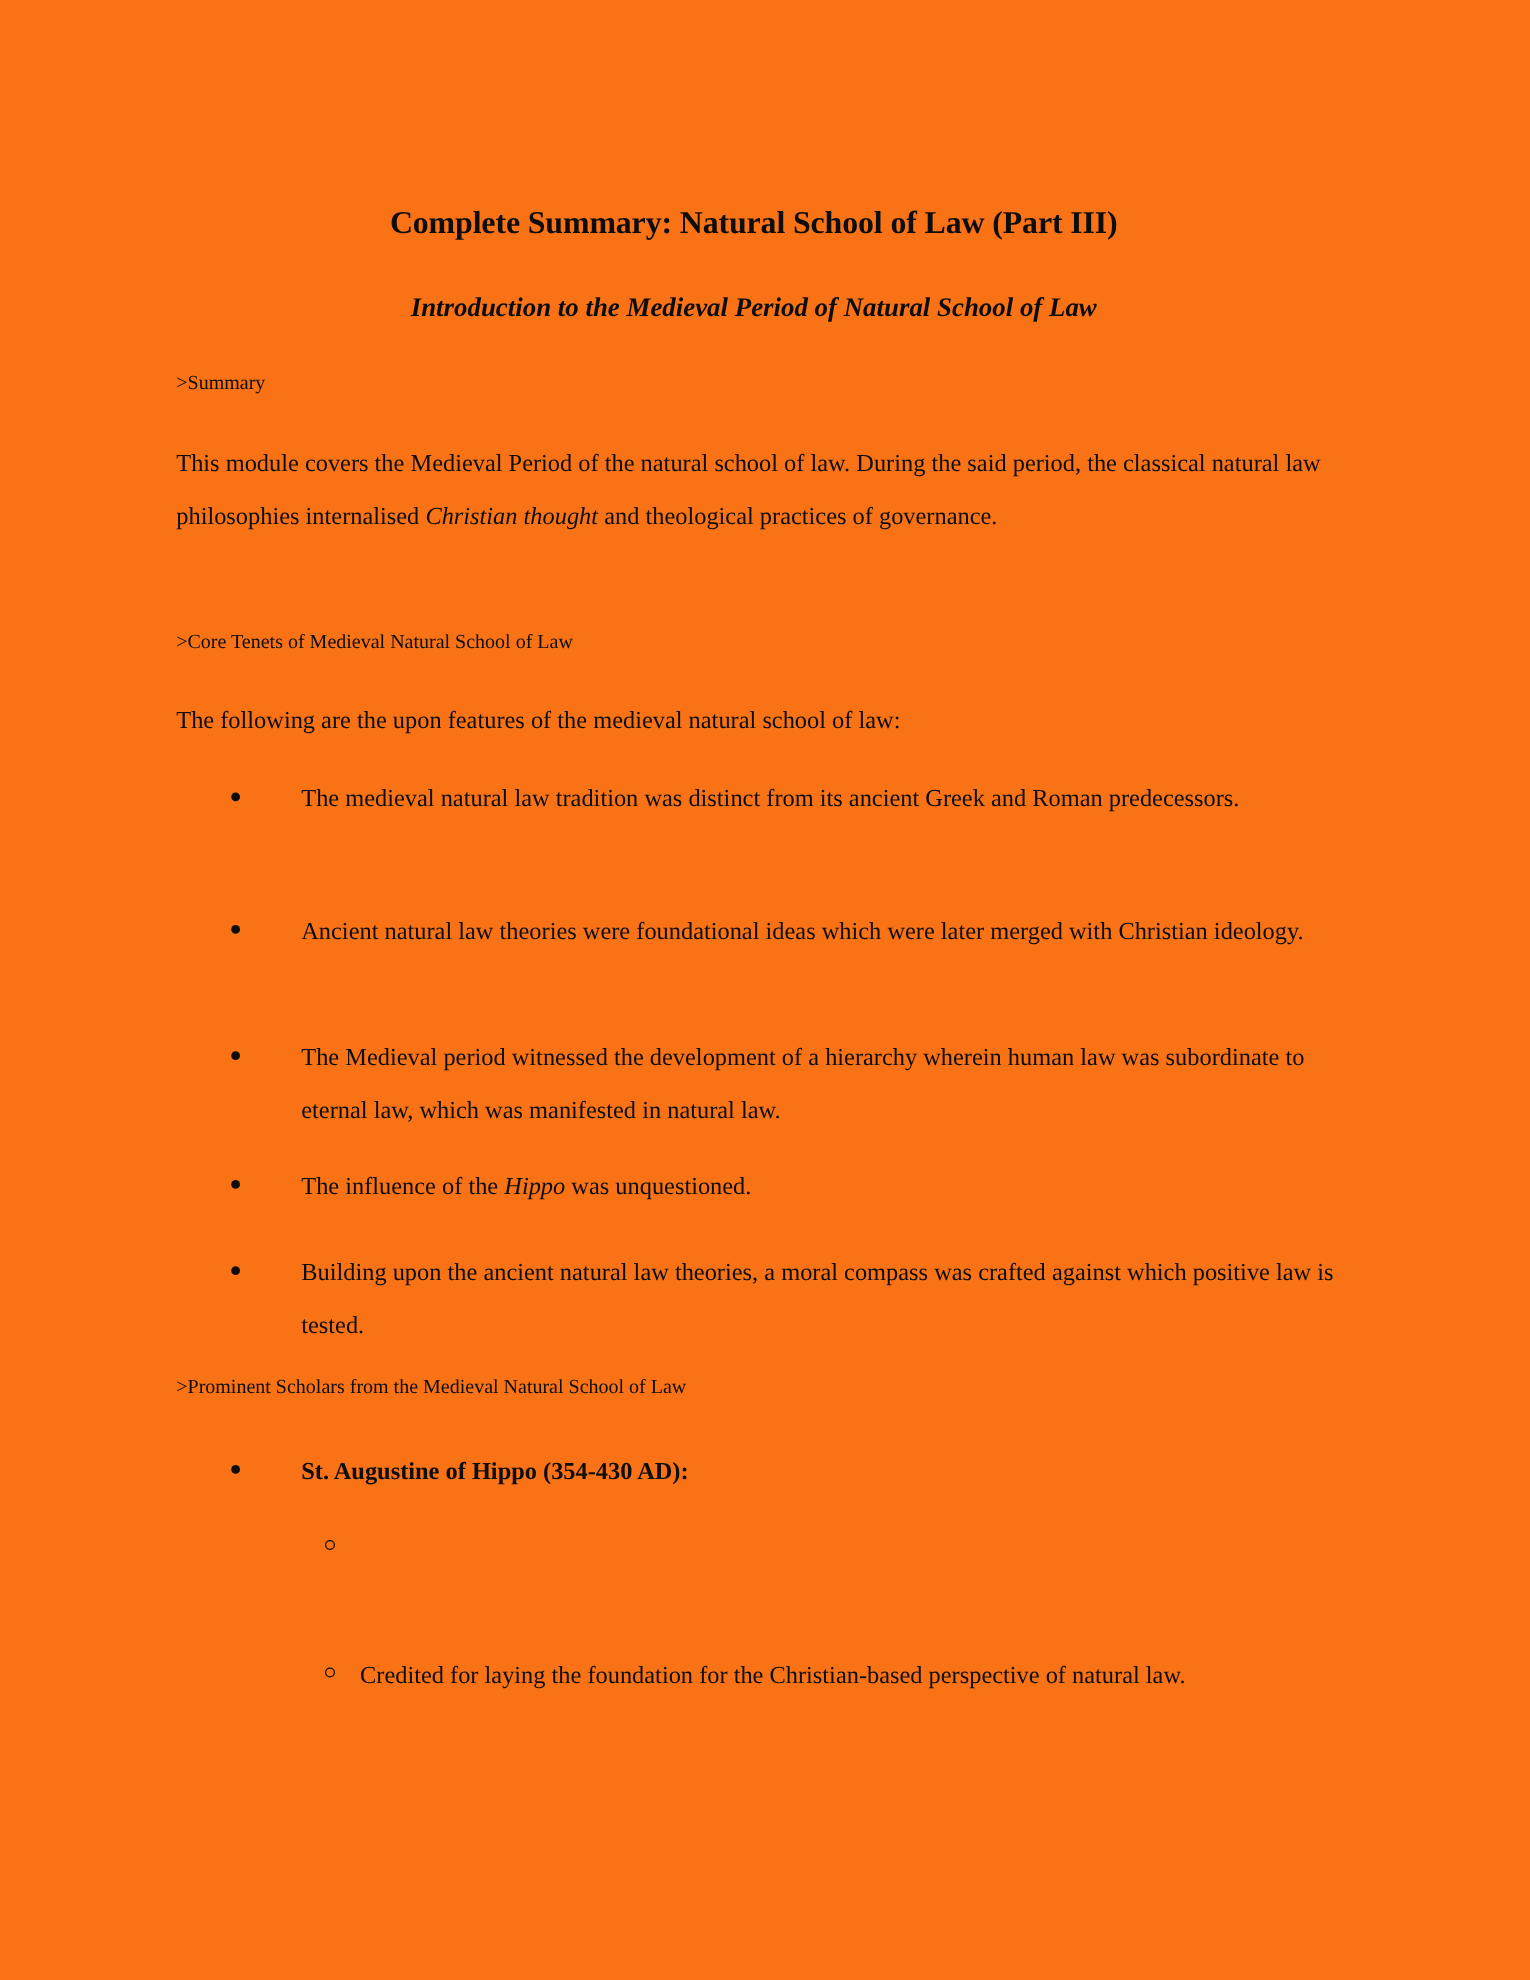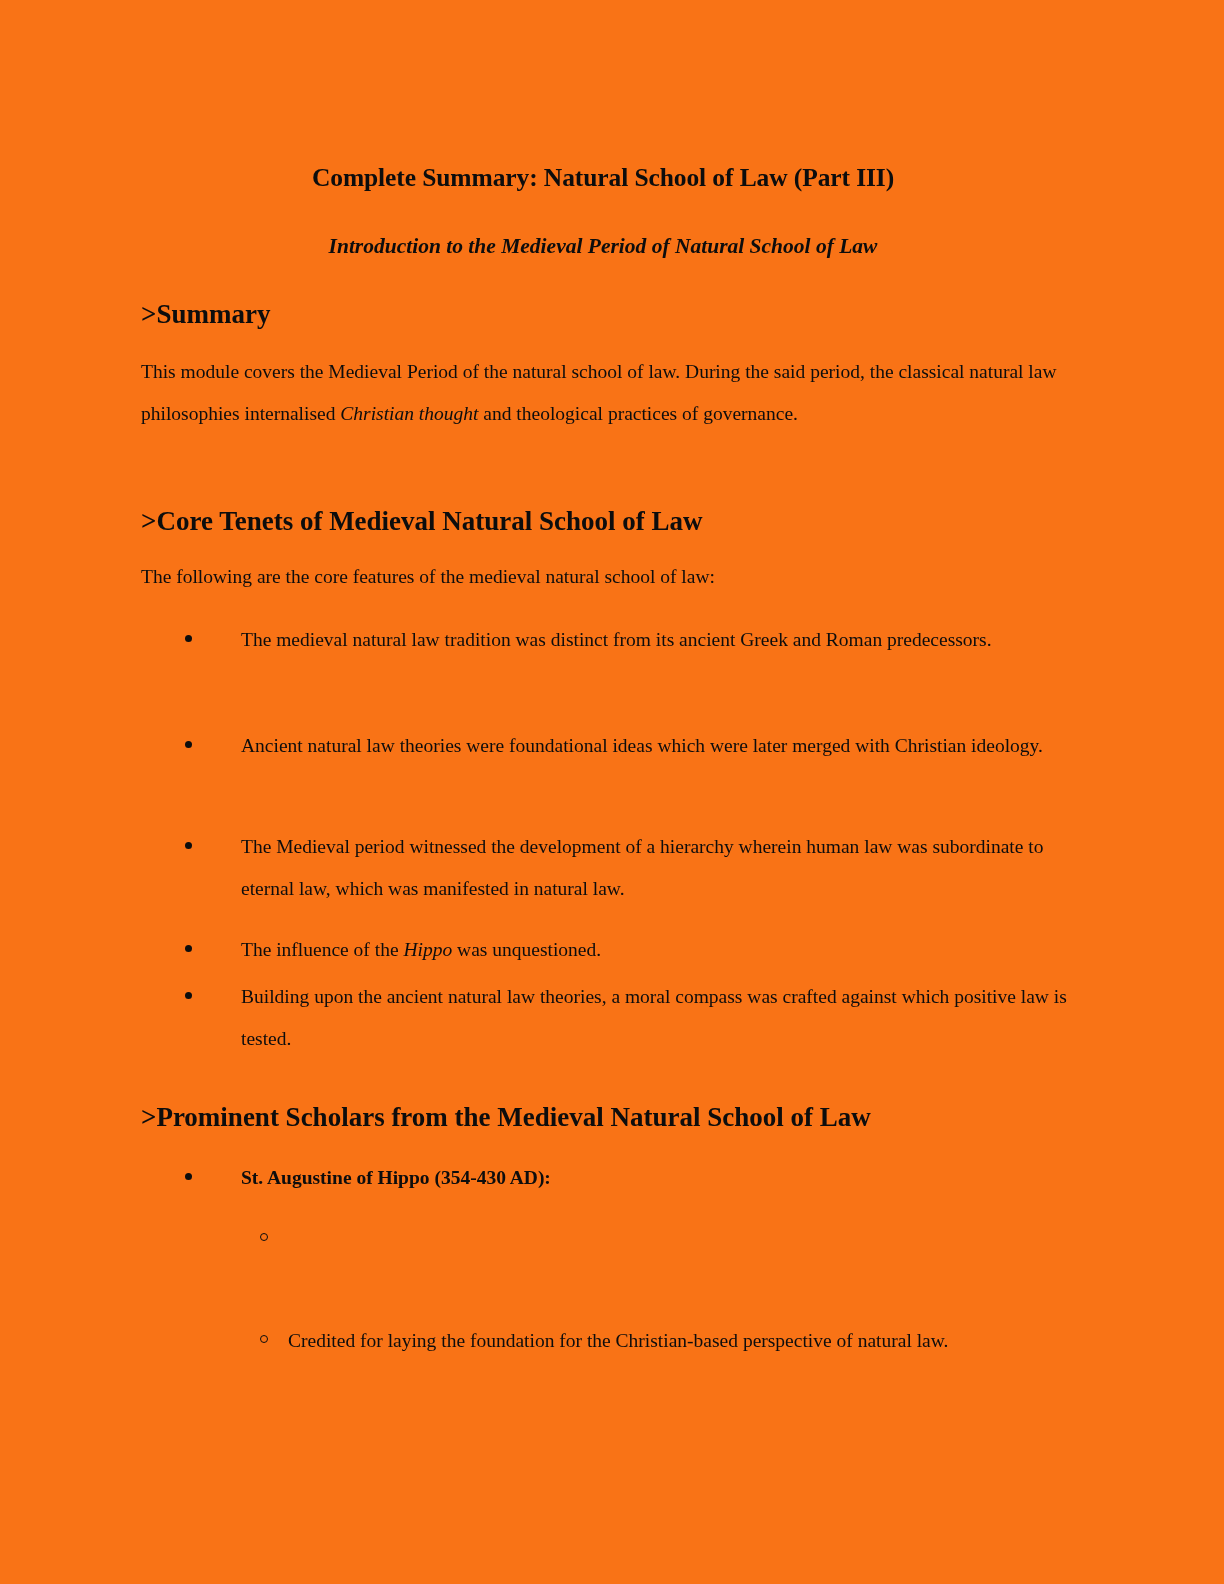--- a/index.html
+++ b/index.html
@@ -52,22 +52,22 @@
     font-style: italic;
     line-height: 1.2;
     position: absolute;
     left: 0;
     top: 234px;
     width: 924px;
   }
 
   
   .section-heading {
-    font-size: 27px;
-    font-weight: bold;
+    font-size: 16px;
+    font-weight: normal;
     line-height: 1.45;
     margin: 0;
     padding: 0;
     position: absolute;
     left: 0;
     white-space: nowrap;
   }
 
   
   .para {
@@ -167,21 +167,21 @@
     <h1 class="doc-title">Complete Summary: Natural School of Law (Part III)</h1>
 
     <h2 class="doc-subtitle">Introduction to the Medieval Period of Natural School of Law</h2>
 
     <div class="section-heading" style="top:295px;">&gt;Summary</div>
 
     <p class="para" style="top:351px;"><span>This module covers the Medieval Period of the natural school of law. During the said period, the classical natural law philosophies internalised </span><em>Christian thought</em><span> and theological practices of governance.</span></p>
 
     <div class="section-heading" style="top:502px;">&gt;Core Tenets of Medieval Natural School of Law</div>
 
-    <p class="para" style="top:556px;">The following are the core features of the medieval natural school of law:</p>
+    <p class="para" style="top:556px;">The following are the upon features of the medieval natural school of law:</p>
 
     <div class="bullet-item" style="top:619px;">
       <span class="marker"><span class="dot"></span></span>
       <span class="btext">The medieval natural law tradition was distinct from its ancient Greek and Roman predecessors.</span>
     </div>
 
     <div class="bullet-item" style="top:725px;">
       <span class="marker"><span class="dot"></span></span>
       <span class="btext">Ancient natural law theories were foundational ideas which were later merged with Christian ideology.</span>
     </div>
@@ -189,21 +189,21 @@
     <div class="bullet-item" style="top:826px;">
       <span class="marker"><span class="dot"></span></span>
       <span class="btext">The Medieval period witnessed the development of a hierarchy wherein human law was subordinate to eternal law, which was manifested in natural law.</span>
     </div>
 
     <div class="bullet-item" style="top:929px;">
       <span class="marker"><span class="dot"></span></span>
       <span class="btext"><span>The influence of the </span><em>Hippo</em><span> was unquestioned.</span></span>
     </div>
 
-    <div class="bullet-item" style="top:976px;">
+    <div class="bullet-item" style="top:998px;">
       <span class="marker"><span class="dot"></span></span>
       <span class="btext">Building upon the ancient natural law theories, a moral compass was crafted against which positive law is tested.</span>
     </div>
 
     <div class="section-heading" style="top:1098px;">&gt;Prominent Scholars from the Medieval Natural School of Law</div>
 
     <div class="bullet-item strong" style="top:1157px;">
       <span class="marker"><span class="dot"></span></span>
       <span class="btext">St. Augustine of Hippo (354-430 AD):</span>
     </div>

